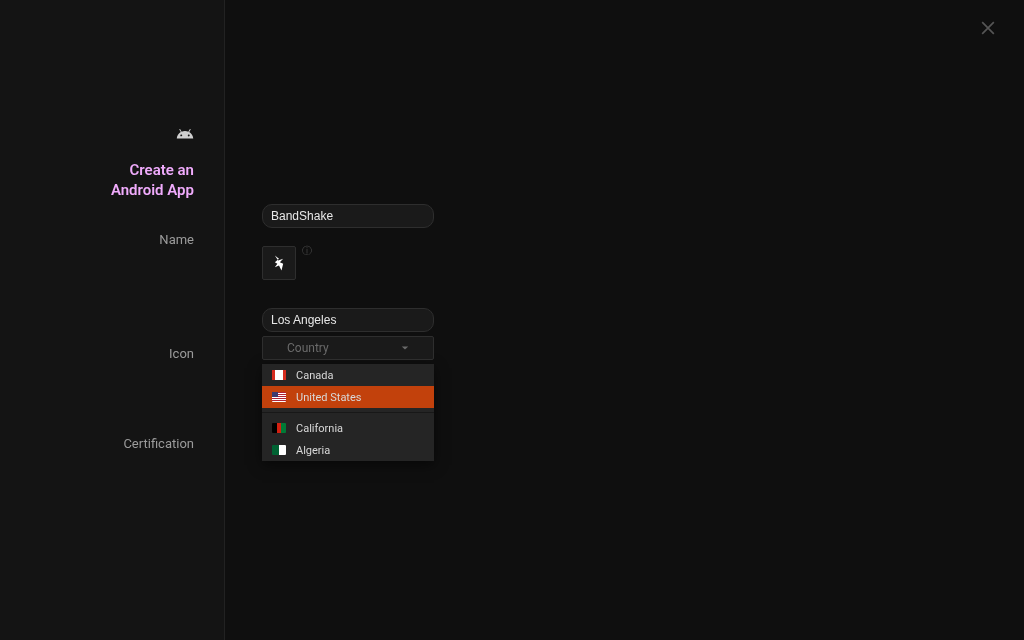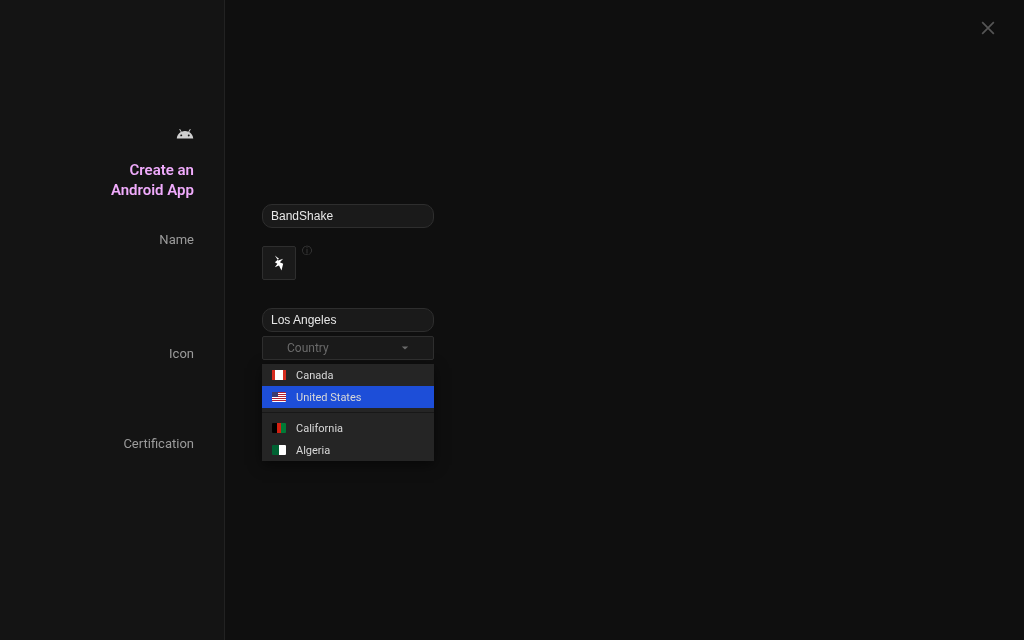--- a/index.html
+++ b/index.html
@@ -131,21 +131,21 @@
     .dropdown-item {
       height: 22px;
       padding: 0 10px;
       display: flex;
       align-items: center;
       gap: 10px;
       font-size: 11px;
       color: #d8d8d8;
       cursor: pointer;
     }
-    .dropdown-item.highlight { background: #1d4ed8; }
+    .dropdown-item.highlight { background: #c2410c; }
     .dropdown-sep { height: 1px; background: #181818; margin: 4px 0; }
     .flag {
       width: 14px;
       height: 10px;
       border-radius: 1px;
       flex-shrink: 0;
     }
     .flag-ca {
       background: #fff;
       position: relative;

